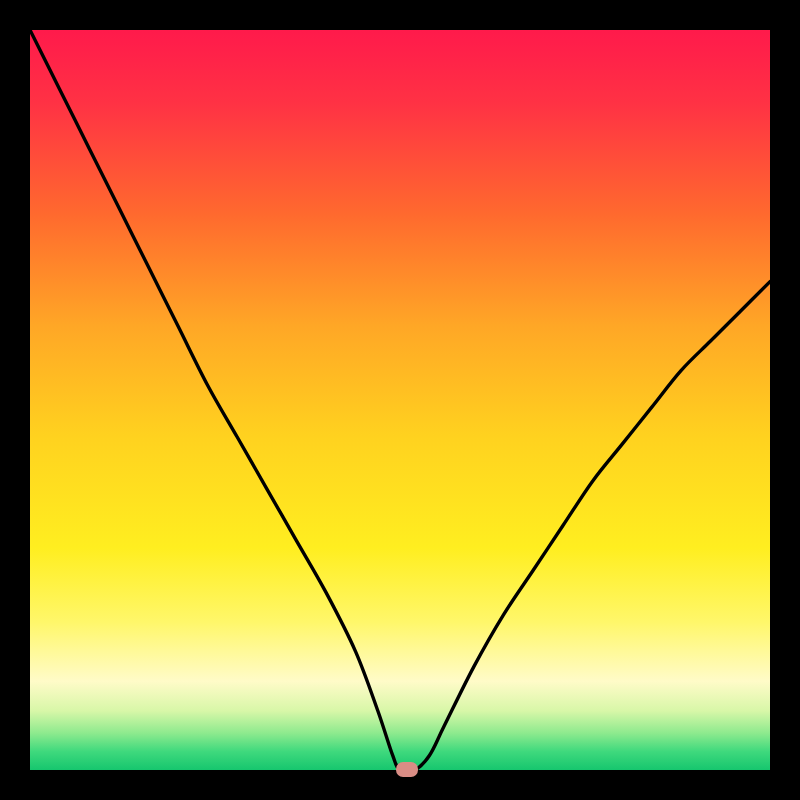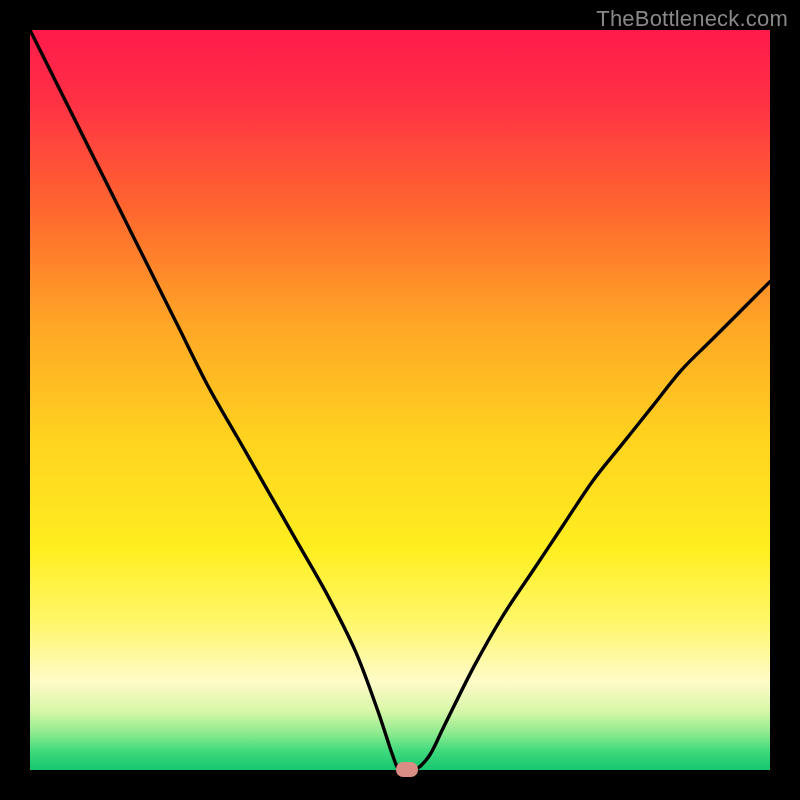--- a/index.html
+++ b/index.html
@@ -61,14 +61,13 @@
           <stop offset="97.50%" stop-color="#3fd97d"></stop>
           <stop offset="100.00%" stop-color="#16c66e"></stop>
         </linearGradient>
     </defs>
     <rect id="bg-rect" x="0" y="0" width="740" height="740" fill="url(#bg-grad)"></rect>
     <path id="curve-path" fill="none" stroke="#000" stroke-width="3.4" stroke-linejoin="round" stroke-linecap="round" d="M 0.00 0.00 C 4.93 9.87, 19.73 39.47, 29.60 59.20 C 39.47 78.93, 49.33 98.67, 59.20 118.40 C 69.07 138.13, 78.93 157.87, 88.80 177.60 C 98.67 197.33, 108.53 217.07, 118.40 236.80 C 128.27 256.53, 138.13 276.27, 148.00 296.00 C 157.87 315.73, 167.73 336.70, 177.60 355.20 C 187.47 373.70, 197.33 389.73, 207.20 407.00 C 217.07 424.27, 226.93 441.53, 236.80 458.80 C 246.67 476.07, 256.53 493.33, 266.40 510.60 C 276.27 527.87, 286.13 543.90, 296.00 562.40 C 305.87 580.90, 316.97 601.87, 325.60 621.60 C 334.23 641.33, 341.63 663.53, 347.80 680.80 C 353.97 698.07, 358.90 715.33, 362.60 725.20 C 366.30 735.07, 366.30 737.53, 370.00 740.00 C 373.70 742.47, 379.87 742.47, 384.80 740.00 C 389.73 737.53, 394.67 732.60, 399.60 725.20 C 404.53 717.80, 407.00 710.40, 414.40 695.60 C 421.80 680.80, 434.13 654.90, 444.00 636.40 C 453.87 617.90, 463.73 600.63, 473.60 584.60 C 483.47 568.57, 493.33 555.00, 503.20 540.20 C 513.07 525.40, 522.93 510.60, 532.80 495.80 C 542.67 481.00, 552.53 464.97, 562.40 451.40 C 572.27 437.83, 582.13 426.73, 592.00 414.40 C 601.87 402.07, 611.73 389.73, 621.60 377.40 C 631.47 365.07, 641.33 351.50, 651.20 340.40 C 661.07 329.30, 670.93 320.67, 680.80 310.80 C 690.67 300.93, 700.53 291.07, 710.40 281.20 C 720.27 271.33, 735.07 256.53, 740.00 251.60"></path>
   </svg>
 
   <div id="marker" style="left: 396.4px; top: 762px; background: rgb(217, 141, 133);"></div>
 
-  <div id="watermark">TheBottleneck.com</div>
 </div>
 
 </body></html>

